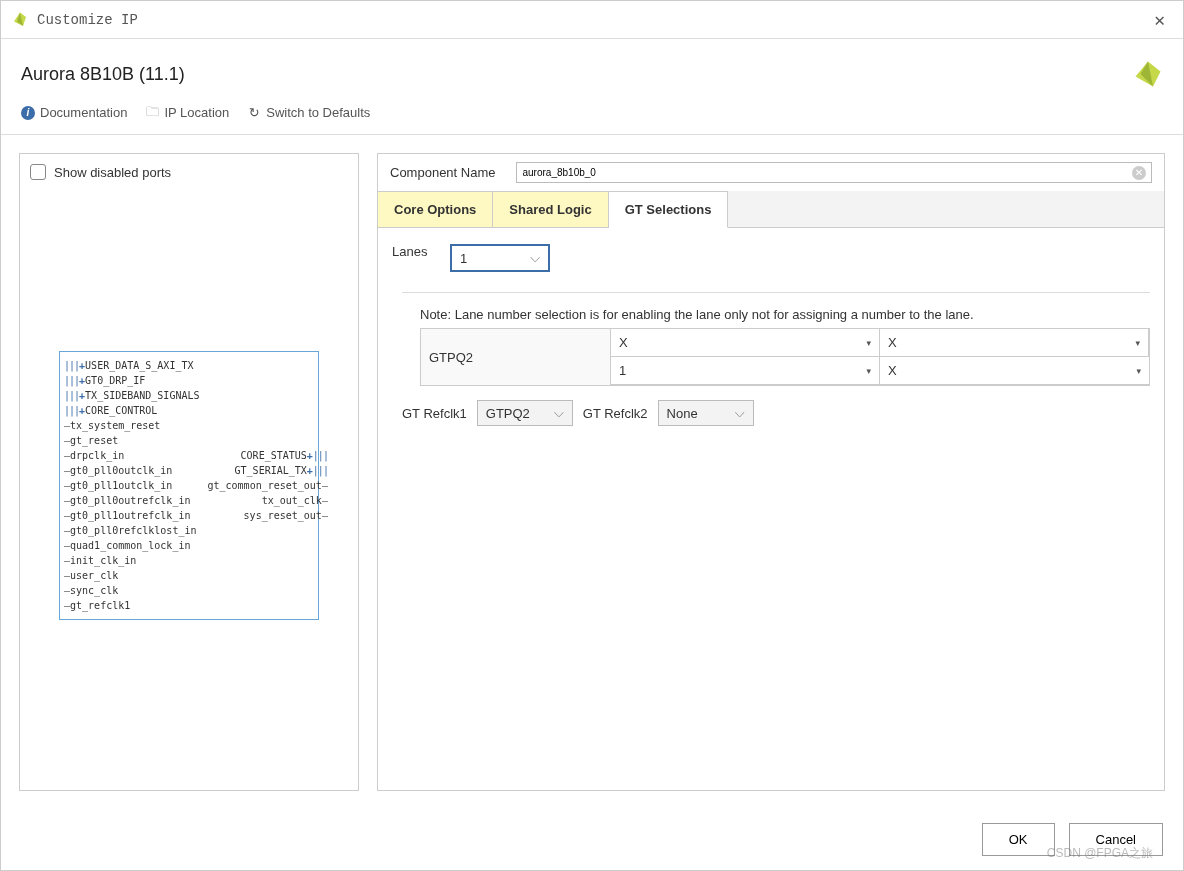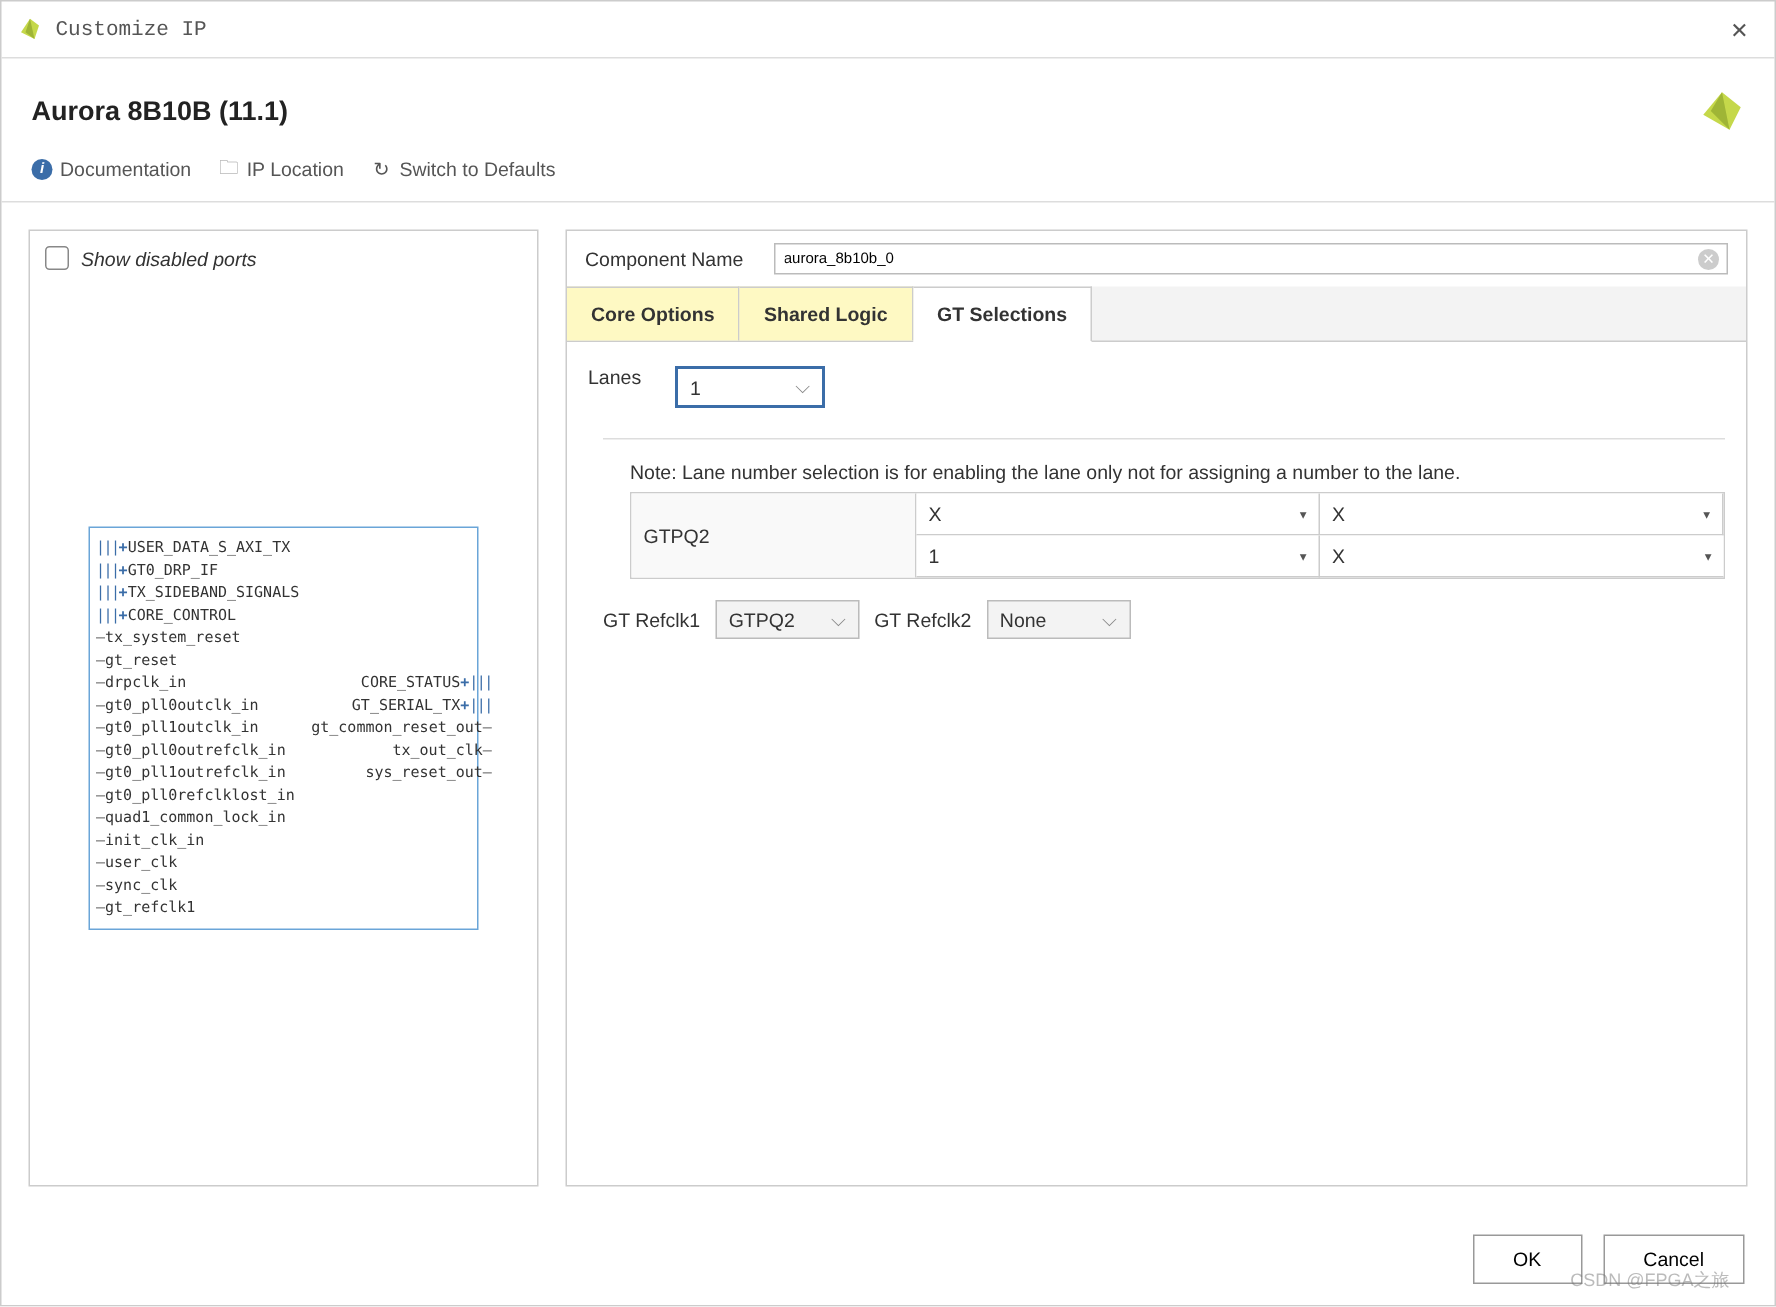--- a/index.html
+++ b/index.html
@@ -4,30 +4,30 @@
 <style>
 * { box-sizing: border-box; margin: 0; padding: 0; }
 body { font-family: -apple-system, "Segoe UI", Arial, sans-serif; font-size: 13px; color: #333; background: #f5f5f5; }
 .window { width: 1184px; height: 871px; background: #fff; border: 1px solid #ccc; position: relative; display: flex; flex-direction: column; }
 .titlebar { height: 38px; border-bottom: 1px solid #ddd; display: flex; align-items: center; padding: 0 10px; font-family: Liberation Mono, monospace; }
 .titlebar .logo { width: 18px; height: 18px; margin-right: 8px; }
 .logo svg { width: 100%; height: 100%; }
 .titlebar .title { font-size: 14px; color: #555; }
 .close-x { margin-left: auto; font-size: 18px; color: #555; cursor: pointer; padding: 4px 8px; }
 .header { padding: 20px 20px 10px; display: flex; align-items: center; }
-.header h1 { font-size: 18px; font-weight: bold; color: #222; }
+.header h1 { font-size: 18px; font-weight: normal; color: #222; }
 .header .biglogo { margin-left: auto; width: 30px; height: 30px; }
 .toolbar { padding: 6px 20px 14px; border-bottom: 1px solid #ddd; display: flex; gap: 18px; align-items: center; color: #555; font-size: 13px; }
 .toolbar .tb-item { display: flex; align-items: center; gap: 5px; cursor: pointer; }
 .tb-item .icon { width: 14px; height: 14px; display: inline-flex; align-items: center; justify-content: center; }
 .icon.info { background: #3b6da8; border-radius: 50%; color: #fff; font-size: 10px; font-weight: bold; font-style: italic; }
 .icon.folder { color: #999; }
 .body { flex: 1; display: flex; padding: 18px; gap: 18px; overflow: hidden; }
 .left-panel { width: 340px; border: 1px solid #ccc; padding: 10px; display: flex; flex-direction: column; }
-.chk-row { display: flex; align-items: center; gap: 8px; margin-bottom: 10px; font-style: italic; }
+.chk-row { display: flex; align-items: center; gap: 8px; margin-bottom: 10px; }
 .chk-box { width: 16px; height: 16px; border: 1px solid #888; border-radius: 3px; }
 .diagram-wrap { flex: 1; display: flex; align-items: center; justify-content: center; }
 .ip-block { border: 1px solid #6aa5d8; width: 260px; padding: 6px 0; position: relative; }
 .port-row { display: flex; align-items: center; height: 15px; font-size: 10px; font-family: "Consolas", monospace; color: #333; padding: 0 4px; }
 .port-left { justify-content: flex-start; }
 .port-right { justify-content: flex-end; }
 .port-bars { color: #3b6da8; letter-spacing: -1px; }
 .ip-inner { display: flex; }
 .ip-col { flex: 1; }
 .right-panel { flex: 1; border: 1px solid #ccc; display: flex; flex-direction: column; }

